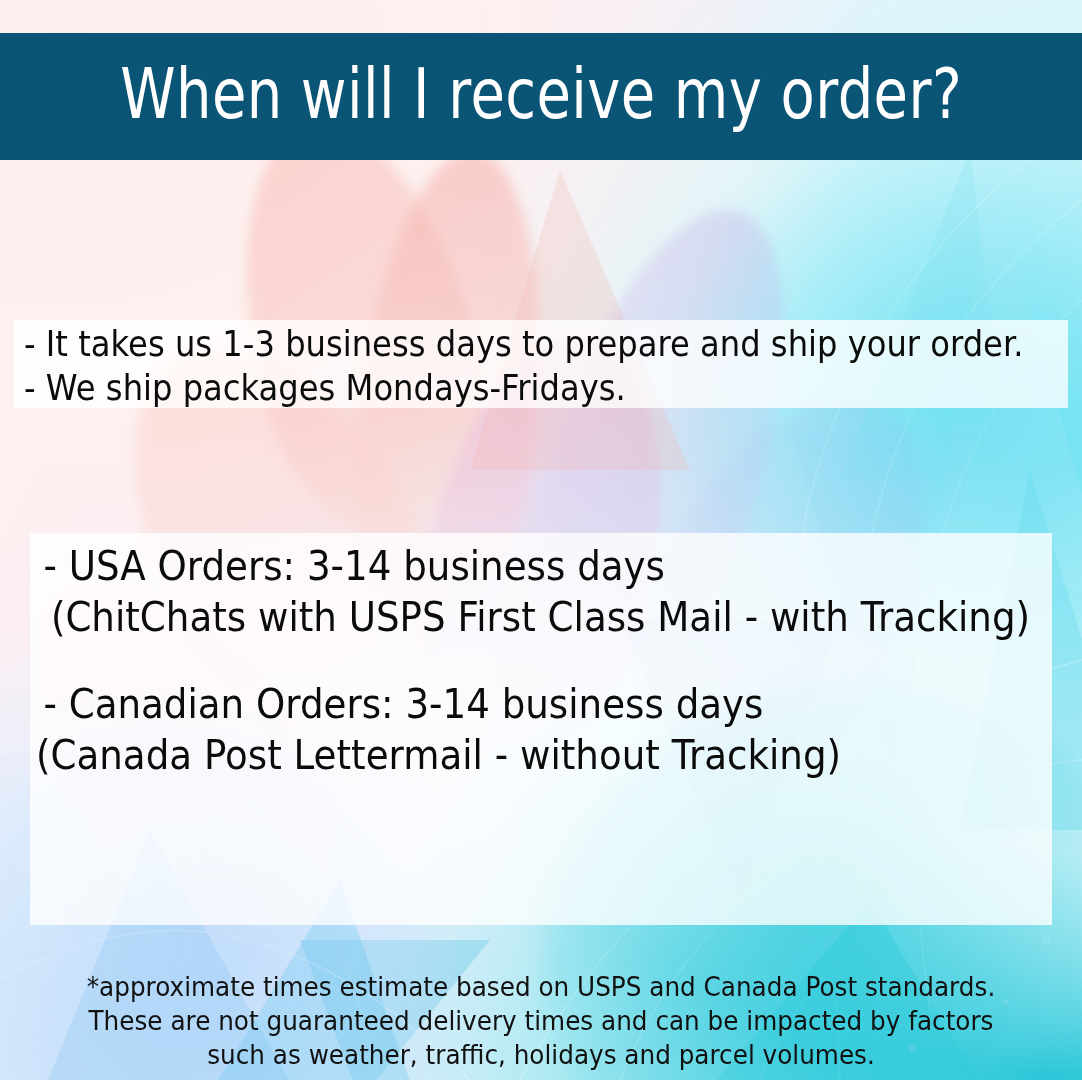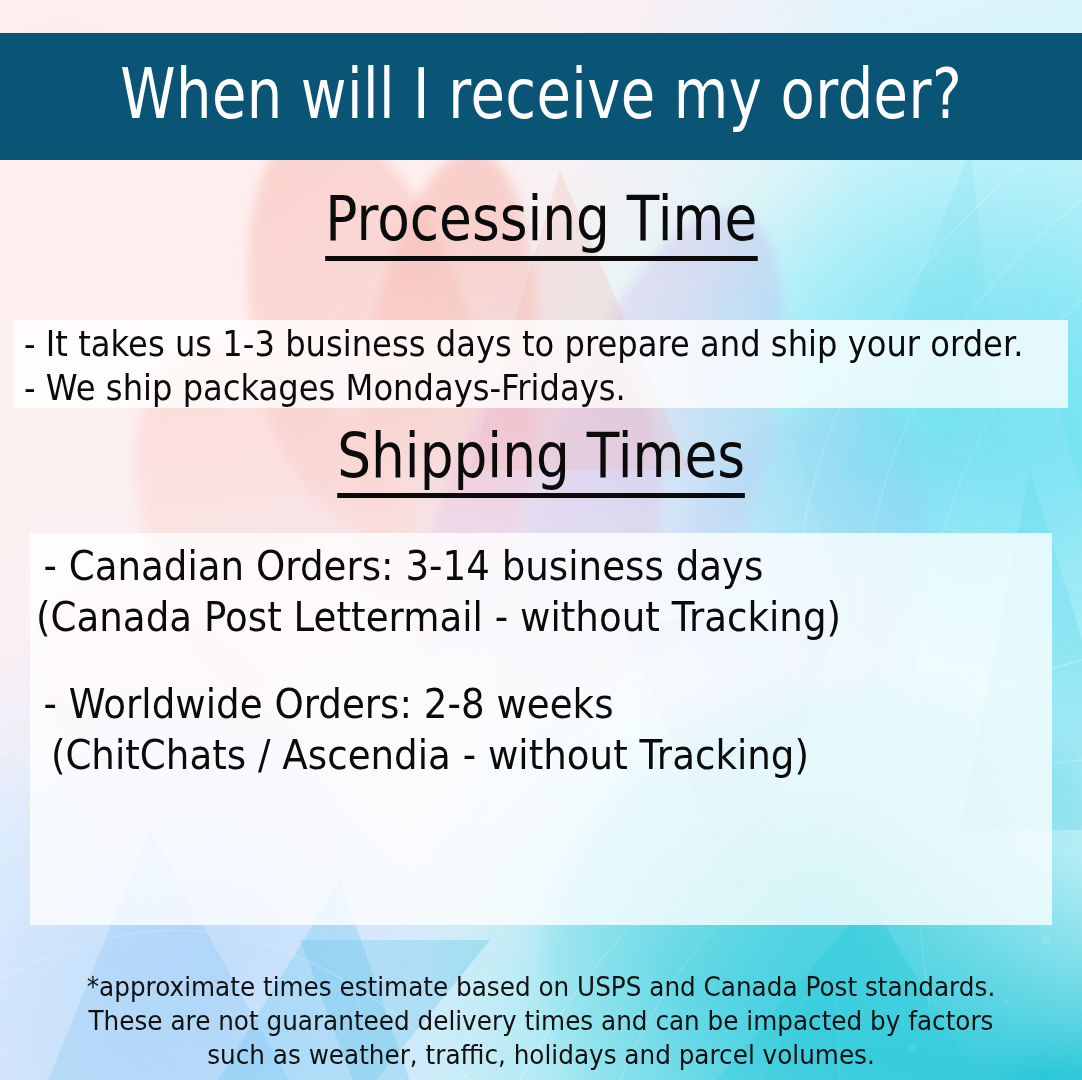--- a/index.html
+++ b/index.html
@@ -279,42 +279,36 @@
   </svg>
 
   <div class="glow-tr"></div>
   <div class="glow-br"></div>
   <div class="glow-bl"></div>
 
   <div class="header-bar">
     <div class="header-title">When will I receive my order?</div>
   </div>
 
-  <div class="section-heading" id="heading-processing">
-    <span>Processing Time</span>
-  </div>
 
   <div class="panel" id="panel-processing">
     <p>- It takes us 1-3 business days to prepare and ship your order.</p>
     <p>- We ship packages Mondays-Fridays.</p>
   </div>
 
-  <div class="section-heading" id="heading-shipping">
-    <span>Shipping Times</span>
-  </div>
 
   <div class="panel" id="panel-shipping">
+    <div class="block">
+      <p class="ind-1">- USA Orders: 3-14 business days</p>
+      <p class="ind-2">(ChitChats with USPS First Class Mail - with Tracking)</p>
+    </div>
     <div class="block">
       <p class="ind-1">- Canadian Orders: 3-14 business days</p>
       <p class="ind-0">(Canada Post Lettermail - without Tracking)</p>
     </div>
-    <div class="block">
-      <p class="ind-1">- Worldwide Orders: 2-8 weeks</p>
-      <p class="ind-2">(ChitChats / Ascendia - without Tracking)</p>
-    </div>
   </div>
 
   <div id="footnote">
     <p>*approximate times estimate based on USPS and Canada Post standards.</p>
     <p>These are not guaranteed delivery times and can be impacted by factors</p>
     <p>such as weather, traffic, holidays and parcel volumes.</p>
   </div>
 
 </div>
 

